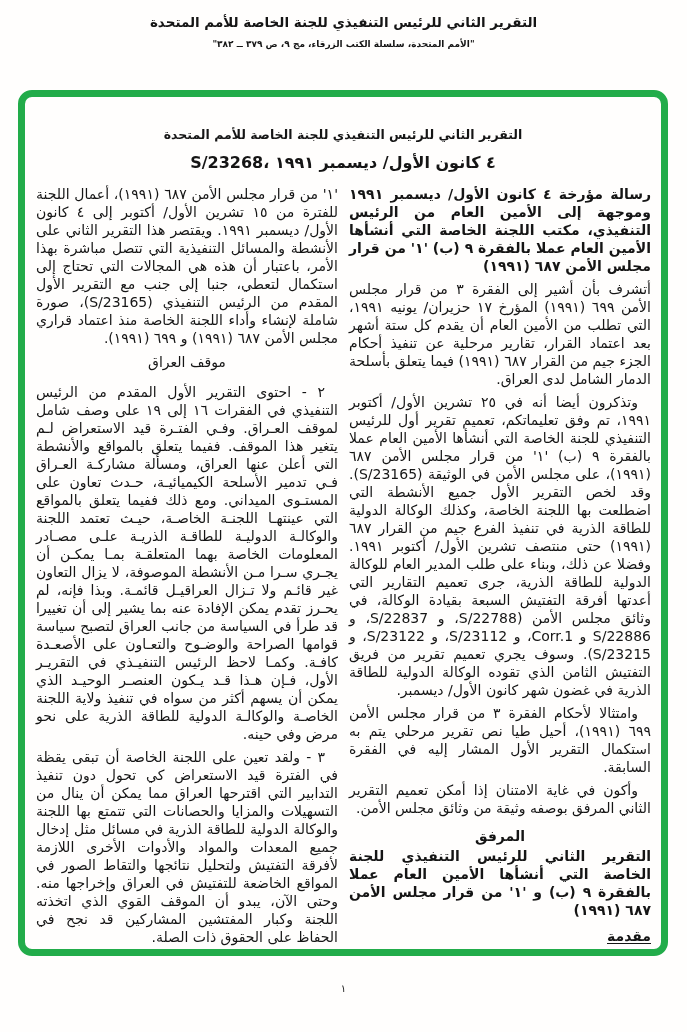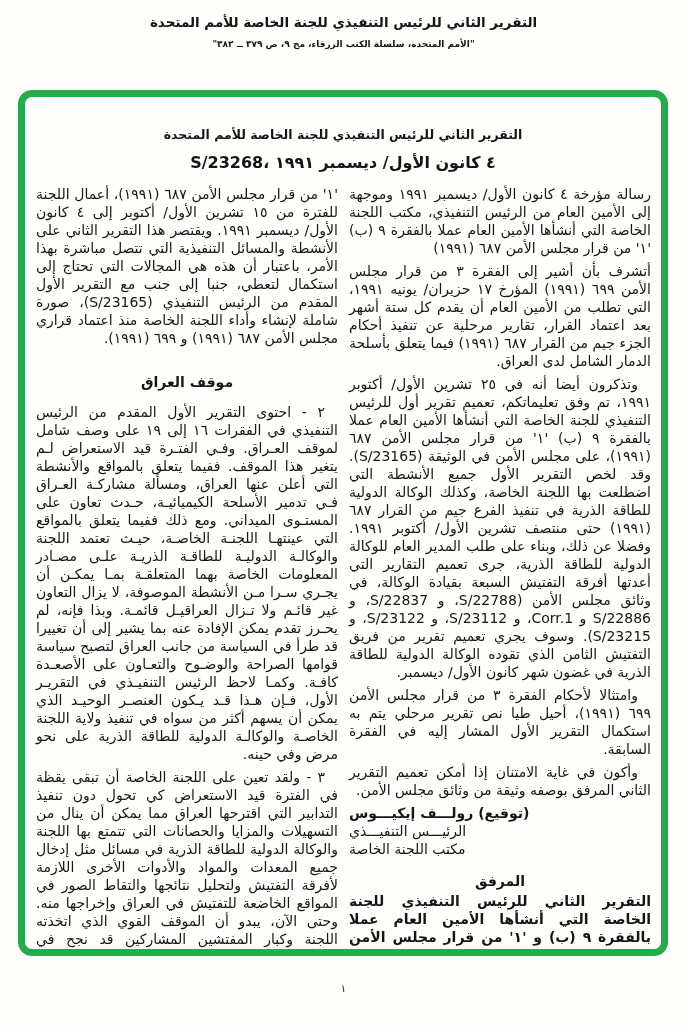--- a/index.html
+++ b/index.html
@@ -73,21 +73,21 @@
   }
   .col {
     width: 302px;
     font-size: 14px;
     line-height: 18px;
     text-align: justify;
     direction: rtl;
   }
   .col p { margin: 0 0 5px 0; }
   .col p.indent { text-indent: 13px; }
-  .bold { font-weight: normal; }
+  .bold { font-weight: bold; }
   .sig-block {
     margin: 3px 0 14px 0;
     text-align: left;
   }
   .sig-line { display: block; }
   .sig-name { font-weight: bold; }
   .annex-label {
     font-weight: bold;
     text-align: center;
     margin: 10px 0 2px 0;
@@ -98,22 +98,22 @@
   }
   .intro-heading {
     text-align: right;
     font-weight: bold;
     text-decoration: underline;
     text-underline-offset: 2px;
     margin: 8px 0 12px 0;
   }
   .section-heading {
     text-align: center;
-    font-weight: bold;
-    margin: 26px 0 12px 0;
+    font-weight: normal;
+    margin: 6px 0 12px 0;
   }
   
   .page-number {
     position: absolute;
     bottom: 38px;
     left: 0;
     width: 100%;
     text-align: center;
     font-size: 10px;
   }
@@ -134,25 +134,20 @@
     <div class="doc-ref">S/23268، ٤ كانون الأول/ ديسمبر ١٩٩١</div>
 
     <div class="columns">
 
       <div class="col">
         <p class="bold">رسالة مؤرخة ٤ كانون الأول/ ديسمبر ١٩٩١ وموجهة إلى الأمين العام من الرئيس التنفيذي، مكتب اللجنة الخاصة التي أنشأها الأمين العام عملا بالفقرة ٩ (ب) '١' من قرار مجلس الأمن ٦٨٧ (١٩٩١)</p>
         <p>أتشرف بأن أشير إلى الفقرة ٣ من قرار مجلس الأمن ٦٩٩ (١٩٩١) المؤرخ ١٧ حزيران/ يونيه ١٩٩١، التي تطلب من الأمين العام أن يقدم كل ستة أشهر بعد اعتماد القرار، تقارير مرحلية عن تنفيذ أحكام الجزء جيم من القرار ٦٨٧ (١٩٩١) فيما يتعلق بأسلحة الدمار الشامل لدى العراق.</p>
         <p class="indent">وتذكرون أيضا أنه في ٢٥ تشرين الأول/ أكتوبر ١٩٩١، تم وفق تعليماتكم، تعميم تقرير أول للرئيس التنفيذي للجنة الخاصة التي أنشأها الأمين العام عملا بالفقرة ٩ (ب) '١' من قرار مجلس الأمن ٦٨٧ (١٩٩١)، على مجلس الأمن في الوثيقة (S/23165). وقد لخص التقرير الأول جميع الأنشطة التي اضطلعت بها اللجنة الخاصة، وكذلك الوكالة الدولية للطاقة الذرية في تنفيذ الفرع جيم من القرار ٦٨٧ (١٩٩١) حتى منتصف تشرين الأول/ أكتوبر ١٩٩١. وفضلا عن ذلك، وبناء على طلب المدير العام للوكالة الدولية للطاقة الذرية، جرى تعميم التقارير التي أعدتها أفرقة التفتيش السبعة بقيادة الوكالة، في وثائق مجلس الأمن (S/22788، و S/22837، و S/22886 و Corr.1، و S/23112، و S/23122، و S/23215). وسوف يجري تعميم تقرير من فريق التفتيش الثامن الذي تقوده الوكالة الدولية للطاقة الذرية في غضون شهر كانون الأول/ ديسمبر.</p>
         <p class="indent">وامتثالا لأحكام الفقرة ٣ من قرار مجلس الأمن ٦٩٩ (١٩٩١)، أحيل طيا نص تقرير مرحلي يتم به استكمال التقرير الأول المشار إليه في الفقرة السابقة.</p>
         <p class="indent">وأكون في غاية الامتنان إذا أمكن تعميم التقرير الثاني المرفق بوصفه وثيقة من وثائق مجلس الأمن.</p>
-        <div class="sig-block">
-          <span class="sig-line sig-name">(توقيع) رولـــف إيكيـــوس</span>
-          <span class="sig-line">الرئيـــس التنفيـــذي</span>
-          <span class="sig-line">مكتب اللجنة الخاصة</span>
-        </div>
         <div class="annex-label">المرفق</div>
         <p class="annex-title">التقرير الثاني للرئيس التنفيذي للجنة الخاصة التي أنشأها الأمين العام عملا بالفقرة ٩ (ب) و '١' من قرار مجلس الأمن ٦٨٧ (١٩٩١)</p>
         <div class="intro-heading">مقدمة</div>
         <p>١ - يغطي هـذا التقرير المقدم من الرئيس التنفيـذي للجنة الخاصة التي أنشأها الأمين العام عمـلا بالفقـرة 3 (ب)</p>
       </div>
 
       <div class="col">
         <p>'١' من قرار مجلس الأمن ٦٨٧ (١٩٩١)، أعمال اللجنة للفترة من ١٥ تشرين الأول/ أكتوبر إلى ٤ كانون الأول/ ديسمبر ١٩٩١. ويقتصر هذا التقرير الثاني على الأنشطة والمسائل التنفيذية التي تتصل مباشرة بهذا الأمر، باعتبار أن هذه هي المجالات التي تحتاج إلى استكمال لتعطي، جنبا إلى جنب مع التقرير الأول المقدم من الرئيس التنفيذي (S/23165)، صورة شاملة لإنشاء وأداء اللجنة الخاصة منذ اعتماد قراري مجلس الأمن ٦٨٧ (١٩٩١) و ٦٩٩ (١٩٩١).</p>
         <div class="section-heading">موقف العراق</div>
         <p class="indent">٢ - احتوى التقرير الأول المقدم من الرئيس التنفيذي في الفقرات ١٦ إلى ١٩ على وصف شامل لموقف العـراق. وفـي الفتـرة قيد الاستعراض لـم يتغير هذا الموقف. ففيما يتعلق بالمواقع والأنشطة التي أعلن عنها العراق، ومسألة مشاركـة العـراق فـي تدمير الأسلحة الكيميائيـة، حـدث تعاون على المستـوى الميداني. ومع ذلك ففيما يتعلق بالمواقع التي عينتهـا اللجنـة الخاصـة، حيـث تعتمد اللجنة والوكالـة الدوليـة للطاقـة الذريـة علـى مصـادر المعلومات الخاصة بهما المتعلقـة بمـا يمكـن أن يجـري سـرا مـن الأنشطة الموصوفة، لا يزال التعاون غير قائـم ولا تـزال العراقيـل قائمـة. وبذا فإنه، لم يحـرز تقدم يمكن الإفادة عنه بما يشير إلى أن تغييرا قد طرأ في السياسة من جانب العراق لتصبح سياسة قوامها الصراحة والوضـوح والتعـاون على الأصعـدة كافـة. وكمـا لاحظ الرئيس التنفيـذي في التقريـر الأول، فـإن هـذا قـد يـكون العنصـر الوحيـد الذي يمكن أن يسهم أكثر من سواه في تنفيذ ولاية اللجنة الخاصـة والوكالـة الدولية للطاقة الذرية على نحو مرض وفي حينه.</p>

